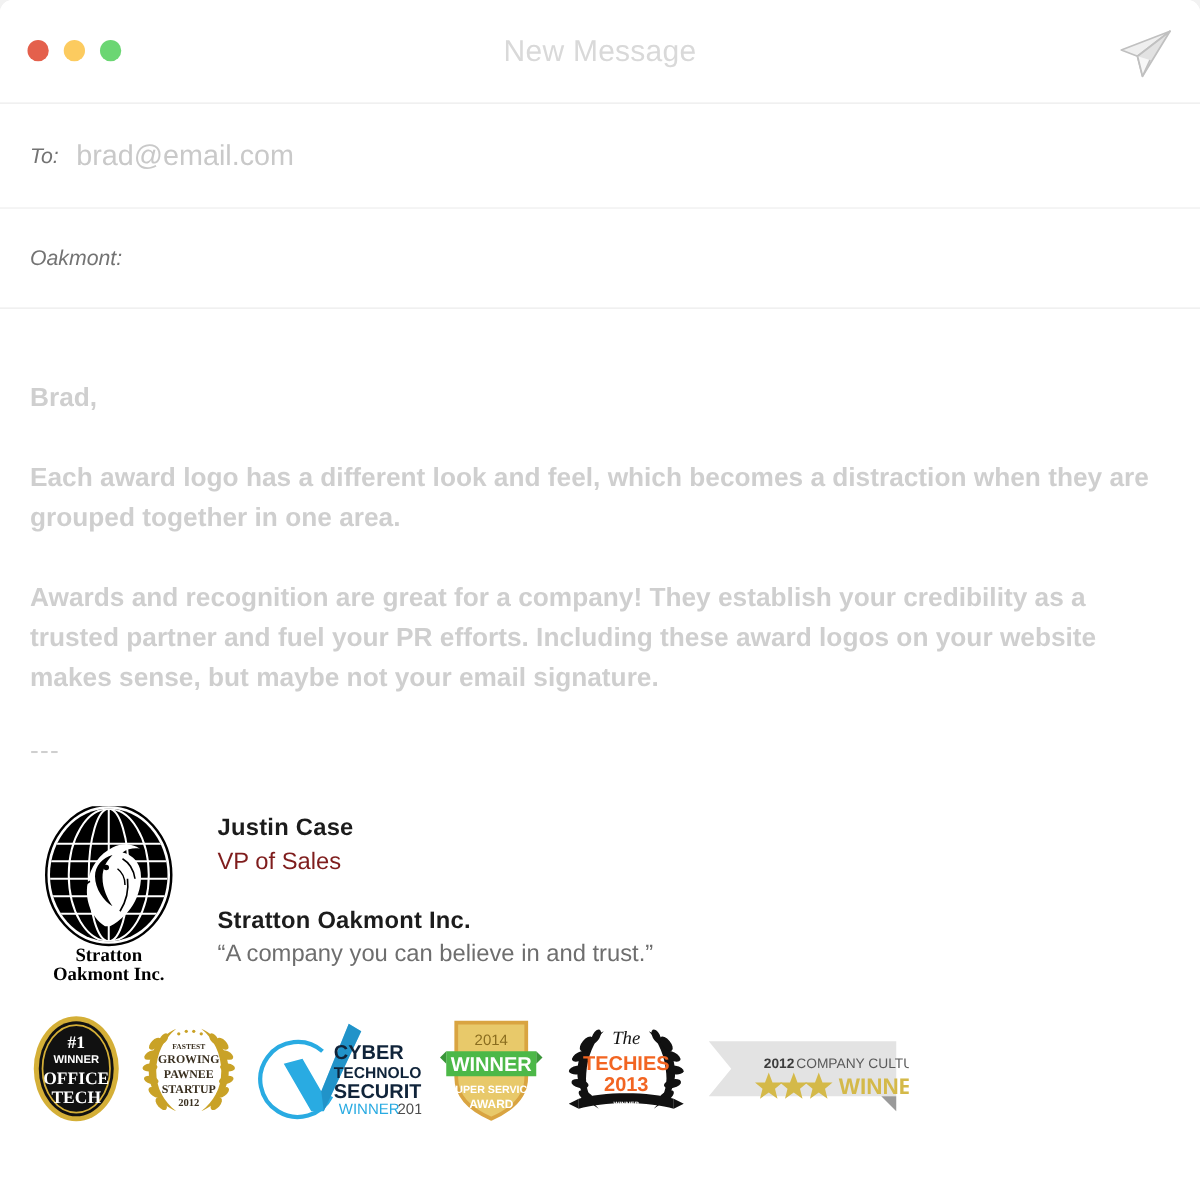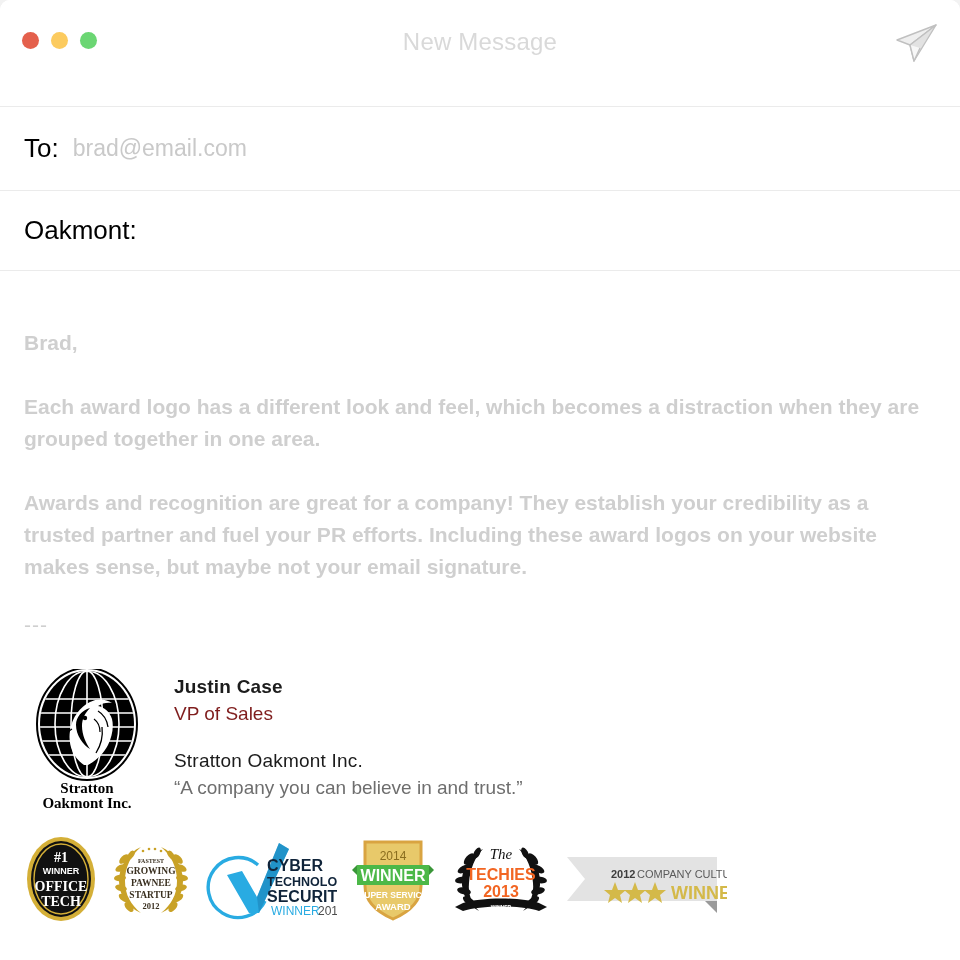--- a/index.html
+++ b/index.html
@@ -17,21 +17,21 @@
     width: 960px;
     height: 960px;
     background: #ffffff;
     border-radius: 10px 10px 0 0;
     overflow: hidden;
   }
 
   
   .titlebar {
     position: relative;
-    height: 107px;
+    height: 83px;
     background: #ffffff;
     border-bottom: 1px solid #ebebeb;
   }
   .lights {
     position: absolute;
     left: 22px;
     top: 32px;
     display: flex;
     gap: 12px;
   }
@@ -61,23 +61,24 @@
   
   .field-row {
     display: flex;
     align-items: center;
     height: 84px;
     padding-left: 24px;
     border-bottom: 1px solid #ebebeb;
     background: #fff;
   }
   .field-label {
-    font-size: 26px;
-    color: #000000;
+    font-size: 17px;
+    color: #737373;
     font-weight: 400;
+    font-style: italic;
   }
   .field-value {
     font-size: 23px;
     color: #c9c9c9;
     font-weight: 400;
     margin-left: 14px;
     text-align: right;
   }
   .field-row.subject { height: 80px; }
   .field-row.subject .field-value { margin-left: 17px; }
@@ -119,21 +120,21 @@
     line-height: 27px;
     letter-spacing: 0.2px;
   }
   .sig-line {
     font-size: 19px;
     color: #7f1d1d;
     line-height: 27px;
   }
   .sig-company {
     font-size: 19px;
-    font-weight: normal;
+    font-weight: bold;
     color: #1c1c1c;
     line-height: 27px;
     margin-top: 20px;
     letter-spacing: 0.2px;
   }
   .sig-tagline {
     font-size: 19px;
     color: #6e6e6e;
     line-height: 27px;
   }

